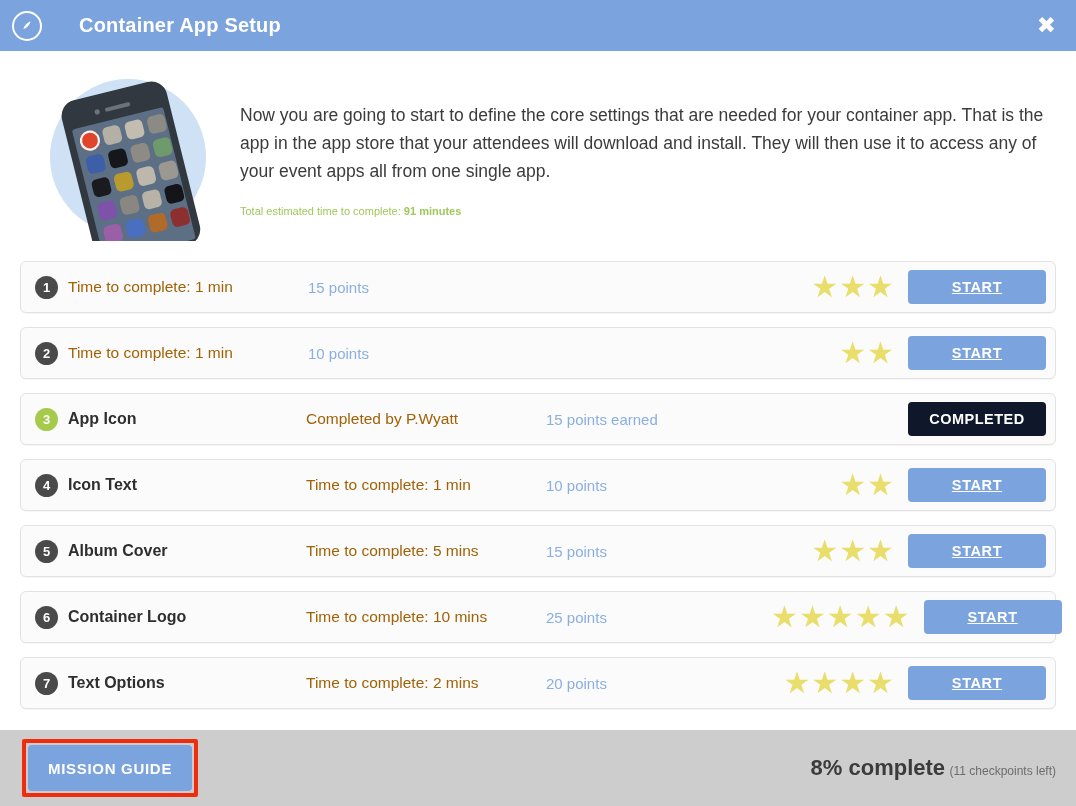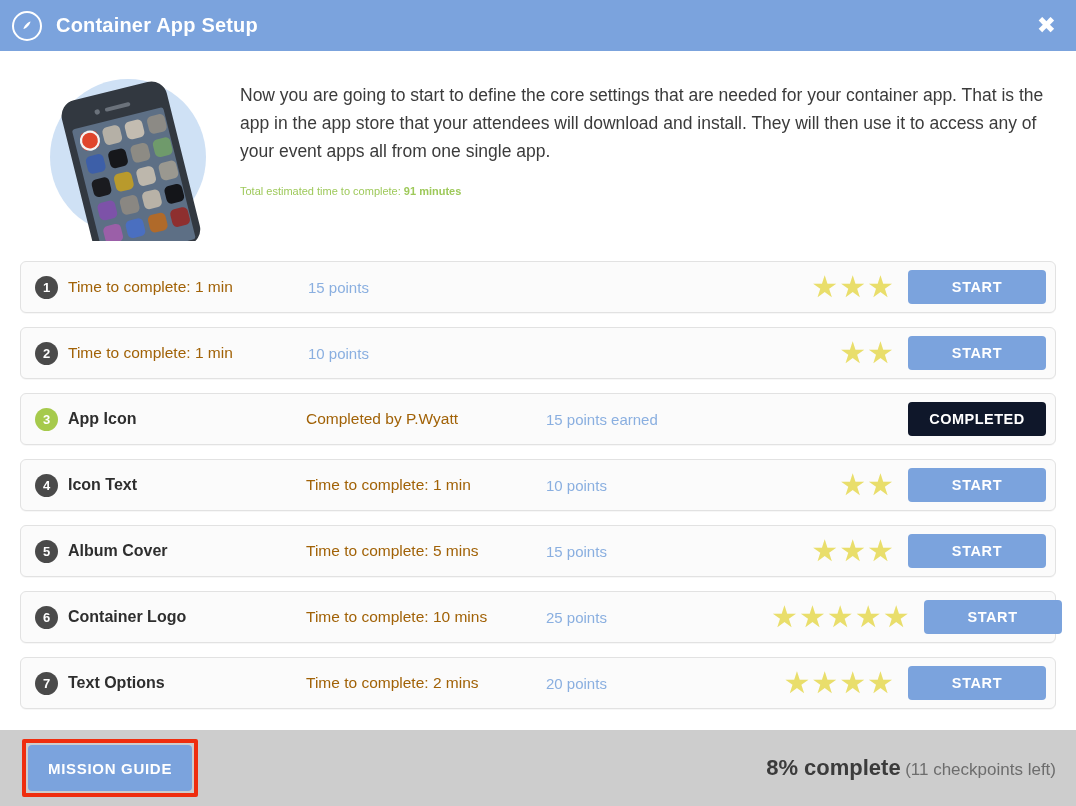--- a/index.html
+++ b/index.html
@@ -25,20 +25,21 @@
   
   .modal-header {
     height: 51px;
     min-height: 51px;
     background: #7ba3dd;
     display: flex;
     align-items: center;
     padding: 0 16px 0 12px;
     position: relative;
     z-index: 5;
+    gap: 23px;
   }
   .header-icon {
     width: 30px;
     height: 30px;
     border-radius: 50%;
     border: 2.5px solid #ffffff;
     margin-right: 14px;
     display: flex;
     align-items: center;
     justify-content: center;
@@ -91,20 +92,21 @@
   .intro-text {
     flex: 1 1 auto;
     padding-top: 8px;
     padding-right: 8px;
   }
   .intro-para {
     font-size: 17.5px;
     line-height: 28px;
     color: #3b3b3b;
     font-weight: normal;
+    margin-top: 20px;
   }
   .intro-time {
     margin-top: 20px;
     font-size: 11px;
     color: #9ec95a;
     font-weight: normal;
   }
   .intro-time b { font-weight: bold; color: #9ec95a; }
 
   
@@ -180,20 +182,21 @@
     height: 34px;
     background: #7ba3dd;
     color: #ffffff;
     border: none;
     border-radius: 4px;
     font-size: 14.5px;
     font-weight: bold;
     letter-spacing: 0.6px;
     cursor: pointer;
     font-family: "Liberation Sans", sans-serif;
+    text-decoration: underline;
   }
   .btn-completed {
     display: block;
     width: 138px;
     height: 34px;
     background: #0f172a;
     color: #ffffff;
     border: none;
     border-radius: 4px;
     font-size: 14.5px;
@@ -252,21 +255,21 @@
     color: #4a4a4a;
     white-space: nowrap;
     padding-right: 4px;
   }
   .progress .pct {
     font-size: 22px;
     font-weight: bold;
     color: #3b3b3b;
   }
   .progress .left {
-    font-size: 17px;
+    font-size: 12px;
     color: #6d6d6d;
   }
 </style>
 </head>
 <body>
 
 <div class="modal">
 
   <div class="modal-header">
     <div class="header-icon">

